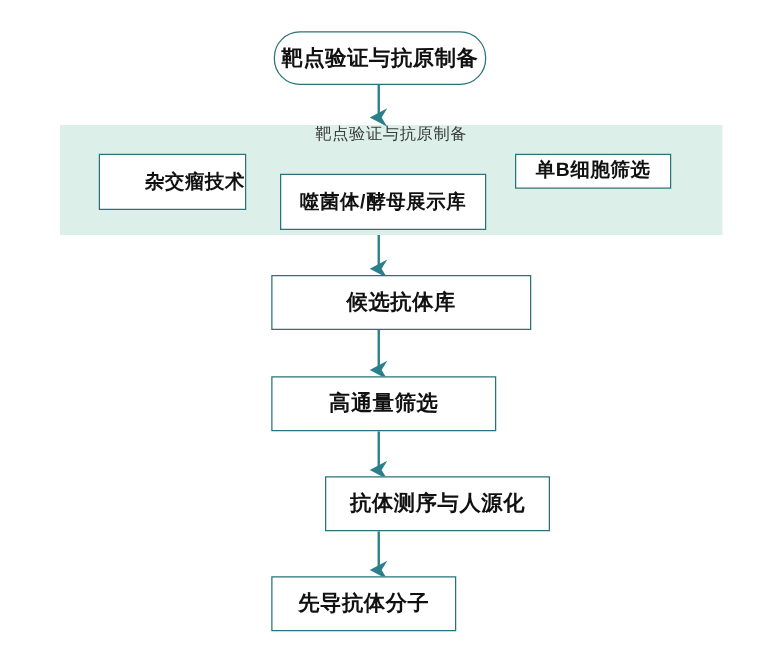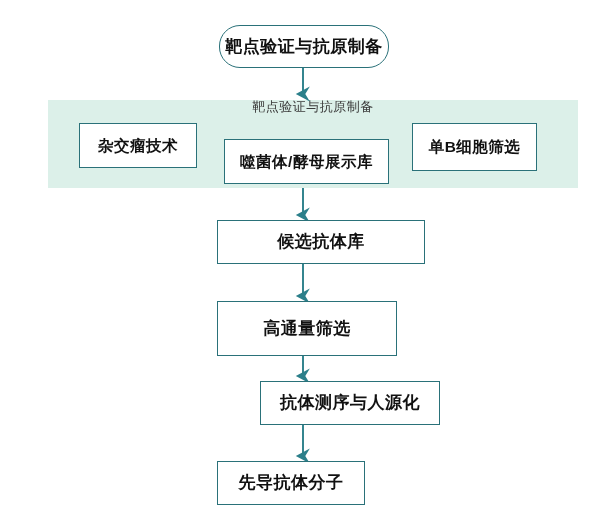--- a/index.html
+++ b/index.html
@@ -66,26 +66,26 @@
     white-space: nowrap;
   }
 
   .node.small .node-label {
     font-size: 15.5px;
   }
 
   
   #node-target      { left: 219px; top: 25px;  width: 170px; height: 43px; border-radius: 21px; }
 
-  #node-hybridoma   { left: 79px;  top: 123px; width: 118px; height: 45px; }
+  #node-hybridoma   { left: 79px;  top: 123px; width: 118px; height: 45px; justify-content: flex-end; }
   #node-display     { left: 224px; top: 123px; width: 165px; height: 45px; margin-top: 16px; }
-  #node-singleb     { left: 412px; top: 123px; width: 125px; height: 48px; text-align: right; }
+  #node-singleb     { left: 412px; top: 123px; width: 125px; height: 28px; text-align: right; }
 
   #node-library     { left: 217px; top: 220px; width: 208px; height: 44px; }
-  #node-screening   { left: 217px; top: 301px; width: 180px; height: 55px; }
+  #node-screening   { left: 217px; top: 301px; width: 180px; height: 44px; }
   #node-sequencing  { left: 217px; top: 381px; width: 180px; height: 44px; margin-left: 43px; }
   #node-lead        { left: 217px; top: 461px; width: 148px; height: 44px; }
 
   
   .arrow {
     position: absolute;
     left: 0;
     top: 0;
     width: 614px;
     height: 520px;

